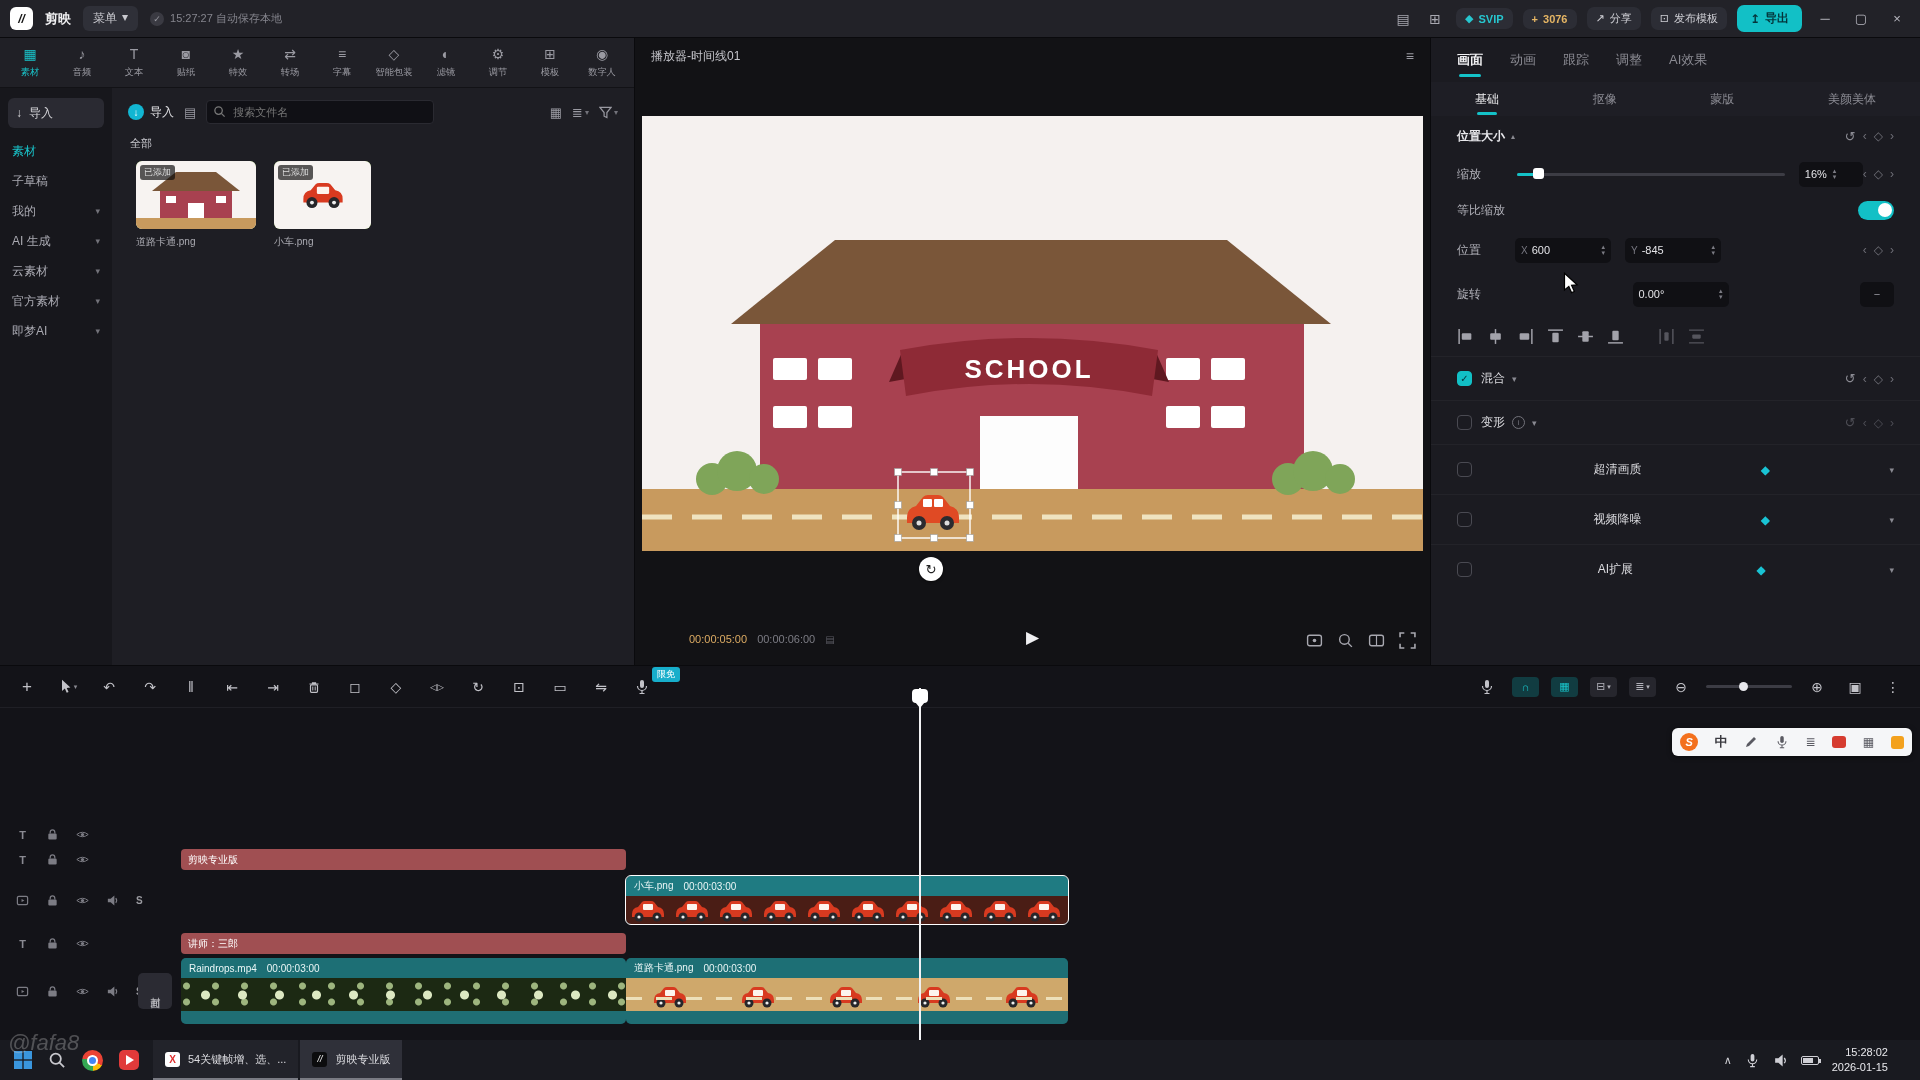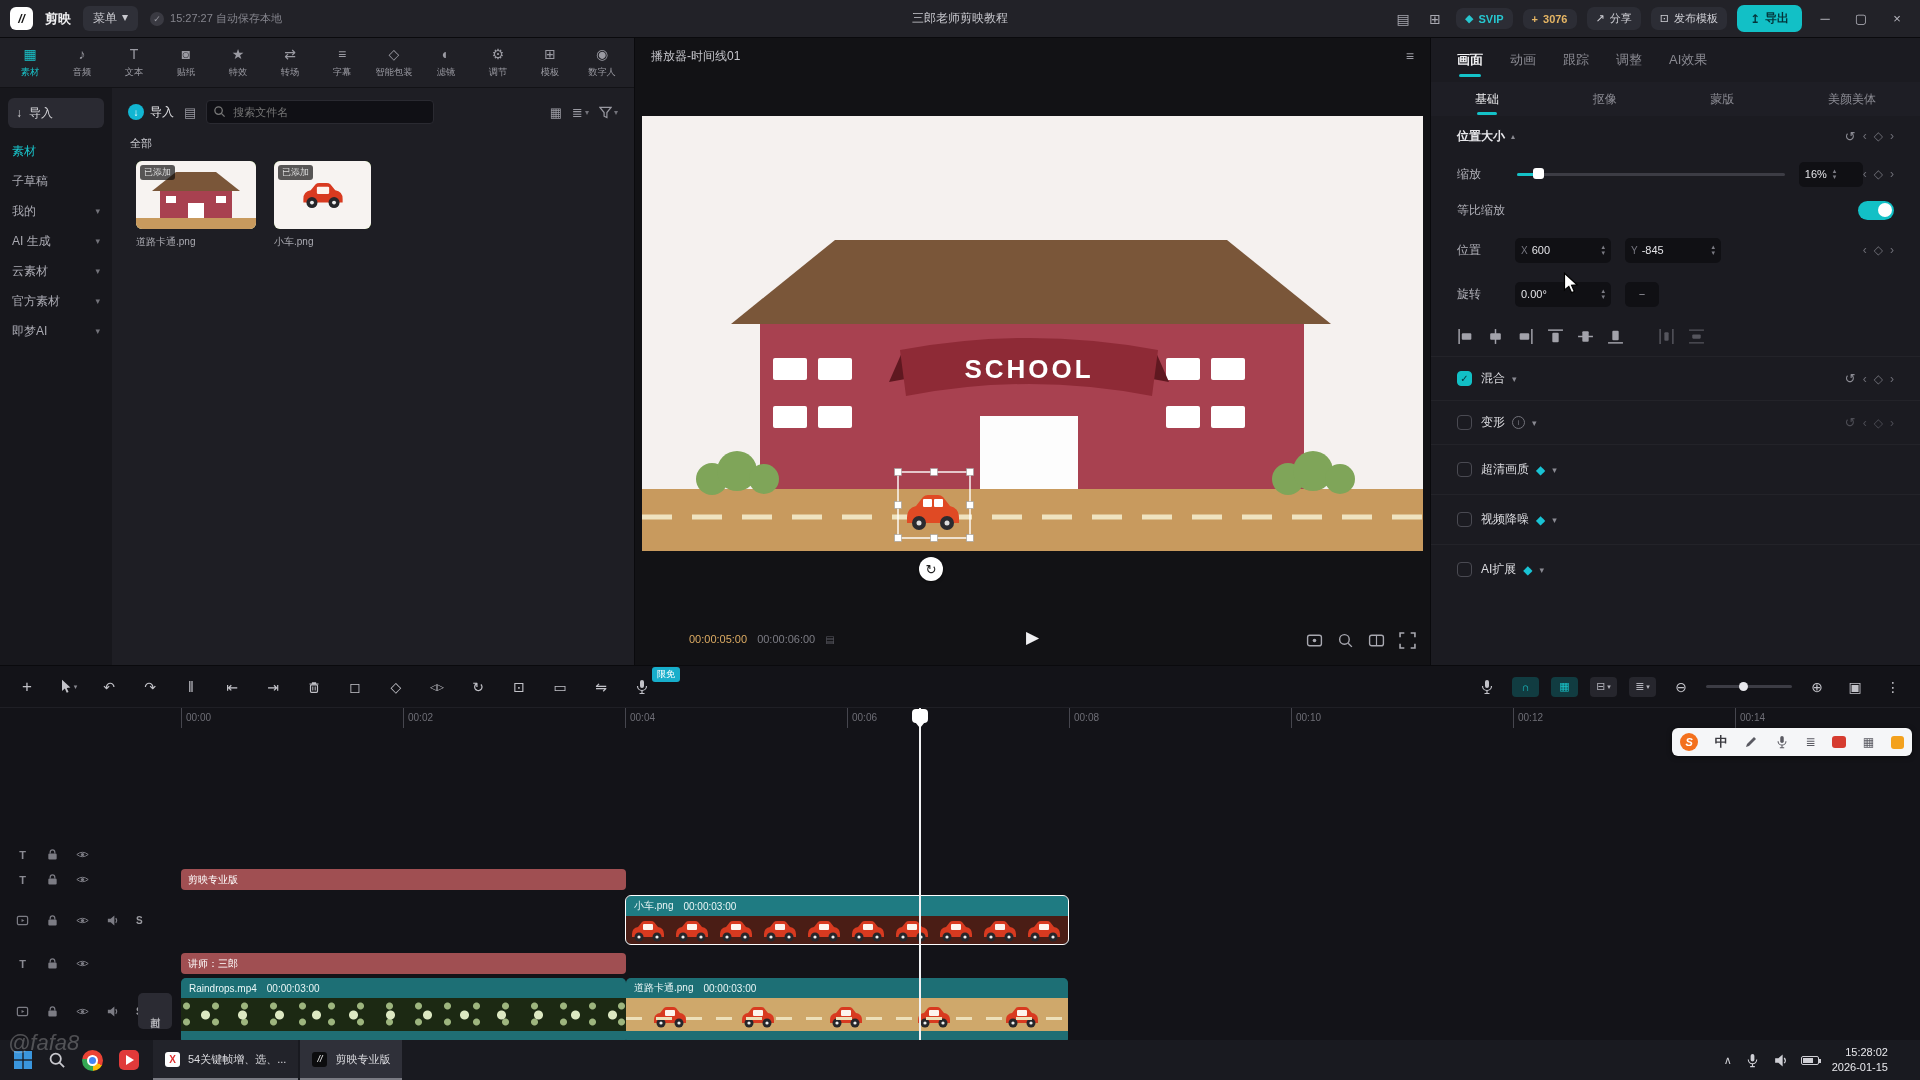--- a/index.html
+++ b/index.html
@@ -81,21 +81,21 @@
   .inspector { position:absolute; left:1430px; top:38px; width:490px; height:627px; background:#1b1b21; border-left:1px solid #0a0a0d; overflow:hidden; }
   .insp-tabs { height:44px; display:flex; align-items:center; gap:27px; padding:0 26px; }
   .itab { color:#8a8a92; font-size:13px; position:relative; }
   .itab.active { color:#f2f2f4; font-weight:bold; }
   .itab.active::after { content:""; position:absolute; left:50%; transform:translateX(-50%); bottom:-8px; width:22px; height:3px; border-radius:2px; background:#14c2c8; }
   .insp-sub { height:34px; display:flex; align-items:center; justify-content:space-between; padding:0 44px; background:#1e1e25; }
   .istab { color:#8a8a92; font-size:12px; position:relative; }
   .istab.active { color:#f0f0f2; }
   .istab.active::after { content:""; position:absolute; left:50%; transform:translateX(-50%); bottom:-7px; width:20px; height:2.5px; border-radius:2px; background:#14c2c8; }
   .irow { display:flex; align-items:center; padding:0 26px; height:36px; }
-  .irow.h44 { height:44px; }
+  .irow.h44 { height:44px;justify-content:space-between; }
   .sec-hd { color:#e8e8ec; font-size:12px; font-weight:bold; display:flex; gap:6px; align-items:center; }
   .ilabel { color:#b2b2ba; font-size:12px; width:58px; flex:0 0 58px; }
   .kfc { margin-left:auto; display:flex; gap:7px; color:#6e6e76; font-size:12px; align-items:center; }
   .reset { color:#8a8a92; font-size:13px; }
   .slider { flex:1; height:3px; background:#3c3c44; border-radius:2px; position:relative; margin:0 14px 0 2px; }
   .slider .fill { position:absolute; left:0; top:0; height:3px; width:7%; background:#14c2c8; border-radius:2px; }
   .slider .handle { position:absolute; left:6%; top:-4.5px; width:11px; height:11px; background:#fff; border-radius:3px; }
   .vbox { background:#101014; border-radius:5px; height:25px; display:flex; align-items:center; padding:0 6px; gap:4px; }
   .vbox .val { color:#e4e4e8; font-size:11px; }
   .vbox .xy { color:#777780; font-size:10px; }
@@ -214,21 +214,20 @@
     <span class="logo-badge">//</span>
     <span class="logo-text">剪映</span>
     <span class="menu-pill">
       <span>菜单</span>
       <span>▾</span>
     </span>
     <span class="autosave">
       <span class="cloud-ck">✓</span>
       <span>15:27:27 自动保存本地</span>
     </span>
-    <div class="doc-title">三郎老师剪映教程</div>
     <div class="tb-right">
       <span class="tb-ic">▤</span>
       <span class="tb-ic">⊞</span>
       <span class="pill">
         <span class="svip">◆</span>
         <span class="svip">SVIP</span>
       </span>
       <span class="pill">
         <span class="coins">+</span>
         <span class="coins">3076</span>
@@ -709,30 +708,20 @@
         <span class="tli">⊖</span>
         <span class="zoomtrack">
             <span class="zh"></span>
           </span>
         <span class="tli">⊕</span>
         <span class="tli">▣</span>
         <span class="tli">⋮</span>
       </div>
     </div>
 
-    <div class="tl-ruler">
-      <span class="rlbl" style="left:181px">00:00</span>
-      <span class="rlbl" style="left:403px">00:02</span>
-      <span class="rlbl" style="left:625px">00:04</span>
-      <span class="rlbl" style="left:847px">00:06</span>
-      <span class="rlbl" style="left:1069px">00:08</span>
-      <span class="rlbl" style="left:1291px">00:10</span>
-      <span class="rlbl" style="left:1513px">00:12</span>
-      <span class="rlbl" style="left:1735px">00:14</span>
-    </div>
 
     <div class="tl-body">
 
       <div class="th" style="top:116px">
         <span class="ttxt">T</span>
         <svg viewBox="0 0 14 14">
             <use href="#i-lock"></use>
           </svg>
         <svg viewBox="0 0 16 12">
             <use href="#i-eye"></use>

